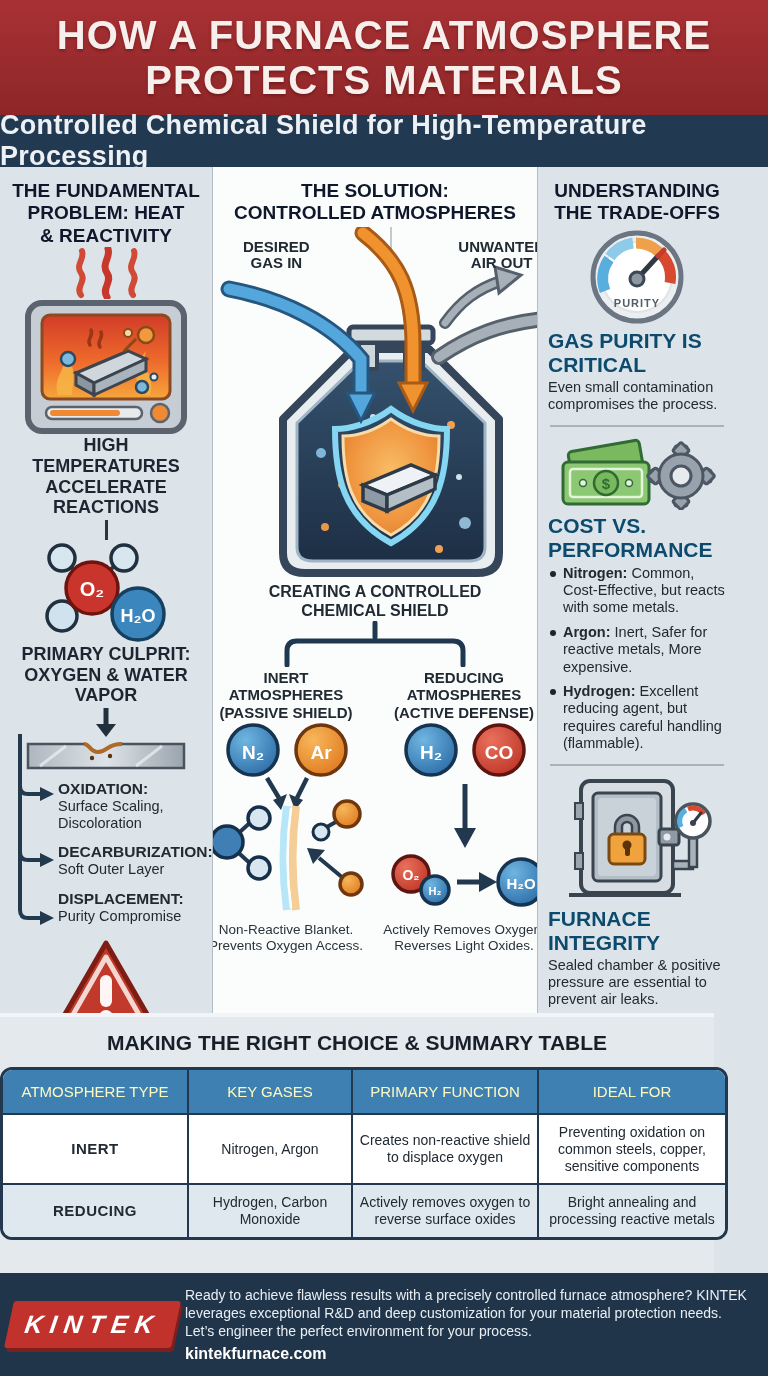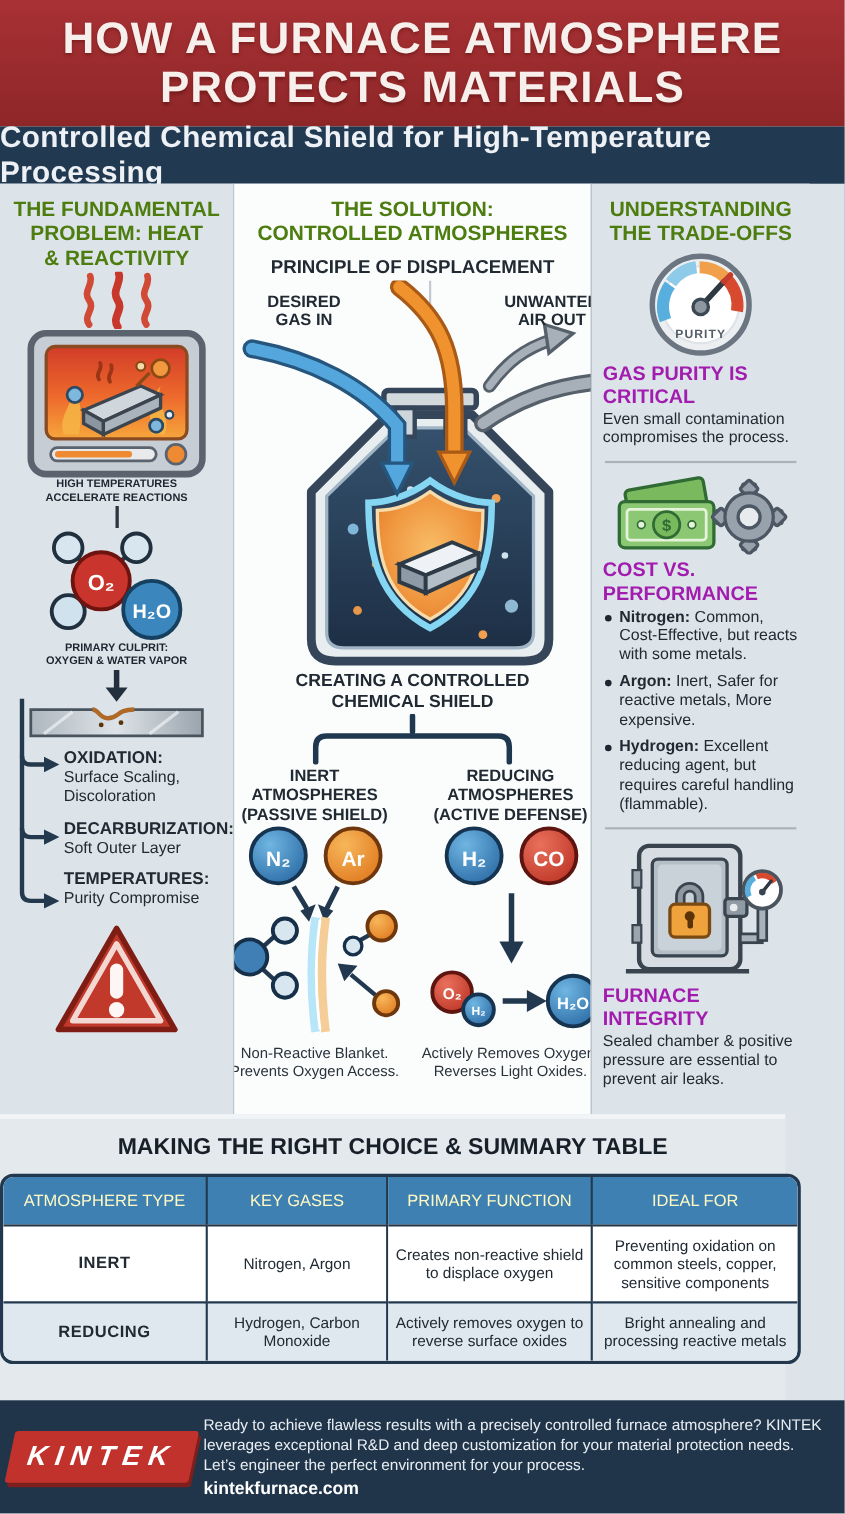--- a/index.html
+++ b/index.html
@@ -16,44 +16,44 @@
     text-align:center; white-space:pre-line; line-height:1.12; text-shadow:0 2px 3px rgba(60,0,0,.35); }
   .banner-navy { position:absolute; top:115px; left:0; width:768px; height:52px;
     background:#223a51; display:flex; align-items:center; justify-content:center; }
   .banner-navy div { font-size:27px; font-weight:600; color:#edf1f5; letter-spacing:.3px; }
   
   .content { position:absolute; top:167px; left:0; width:768px; height:846px; display:flex; }
   .col { overflow:hidden; }
   .col-left  { width:213px; background:#dde4e9; border-right:1px solid #b4bdc5; text-align:center; padding:0 8px; }
   .col-mid   { width:324px; background:#fbfdfd; text-align:center; }
   .col-right { width:199px; background:#dde4e9; border-left:1px solid #b4bdc5; padding:0 10px; }
-  .col-title { font-size:19px; font-weight:800; color:#4d7c0f; text-align:center;
+  .col-title { font-size:19px; font-weight:800; color:#0f172a; text-align:center;
     white-space:pre-line; line-height:1.18; margin-top:13px; }
-  .bold-caption { font-size:10px; font-weight:800; line-height:1.15; white-space:pre-line; color:#1d2530; }
+  .bold-caption { font-size:18px; font-weight:800; line-height:1.15; white-space:pre-line; color:#1d2530; }
   
   .connector { width:3px; height:20px; background:#2c3540; margin:2px auto; }
   .issues { position:relative; text-align:left; margin:10px 0 0 6px; padding-left:44px; }
   .issue { margin-bottom:12px; }
   .issue-title { font-size:15.5px; font-weight:800; }
   .issue-desc { font-size:14.5px; line-height:1.15; }
   .bracket-svg { position:absolute; left:0; top:-46px; }
   
   .mid-sub { font-size:17px; font-weight:800; margin-top:8px; }
   .figure { position:relative; width:356px; height:356px; margin-top:2px; }
   .gas-label { position:absolute; font-size:15px; font-weight:800; white-space:pre-line;
     line-height:1.1; text-align:center; }
   .label-in  { left:30px; top:12px; }
   .label-out { right:24px; top:12px;margin-left:16px; }
   .mid-caption { font-size:16px; font-weight:800; white-space:pre-line; line-height:1.18; }
   .branches { display:flex; justify-content:center; gap:12px; margin-top:2px; }
   .branch { width:166px; }
   .branch-title { font-size:15px; font-weight:800; white-space:pre-line; line-height:1.18; }
   .branch-caption { font-size:13.5px; line-height:1.22; white-space:pre-line; margin-top:2px; color:#2a323b; }
   
-  .r-h3 { font-size:18px; font-weight:800; margin:4px 0 2px; color:#a21caf; }
+  .r-h3 { font-size:21px; font-weight:800; margin:4px 0 2px; color:#0c4a6e; }
   .r-p { font-size:14.5px; line-height:1.2; color:#222b34; }
   .divider { border:none; border-top:2px solid #aab3ba; margin:11px 2px; }
   .bullets { margin-top:3px; }
   .bullet { display:flex; font-size:14.5px; line-height:1.2; margin-bottom:7px; text-align:left; }
   .bullet .dot { flex:none; width:6px; height:6px; border-radius:50%; background:#1d2530; margin:6px 7px 0 2px; }
   .bullet b { font-weight:800; }
   
   .summary { position:absolute; top:1013px; left:0; width:714px; height:260px;
     background:#e3e9ed; border-top:4px solid #f2f5f7; }
   .summary-title { font-size:21px; font-weight:800; text-align:center; margin-top:14px; color:#171f29; }
@@ -187,37 +187,36 @@
         <div class="issue">
           <div class="issue-title">OXIDATION:</div>
           <div class="issue-desc" style="white-space:pre-line">Surface Scaling,
 Discoloration</div>
         </div>
         <div class="issue">
           <div class="issue-title">DECARBURIZATION:</div>
           <div class="issue-desc">Soft Outer Layer</div>
         </div>
         <div class="issue">
-          <div class="issue-title">TEMPERATURES:</div>
+          <div class="issue-title">DISPLACEMENT:</div>
           <div class="issue-desc">Purity Compromise</div>
         </div>
       </div>
 
       <svg class="mauto" width="122" height="108" viewBox="0 0 122 108" style="margin-top:6px">
         <path d="M61,6 L114,98 H8 Z" fill="#c0392b" stroke="#7e1d14" stroke-width="5" stroke-linejoin="round"></path>
         <path d="M61,20 L101,90 H21 Z" fill="none" stroke="#f3d7d2" stroke-width="5" stroke-linejoin="round"></path>
         <rect x="55" y="38" width="12" height="32" rx="6" fill="#fdf6f4"></rect>
         <circle cx="61" cy="80" r="7" fill="#fdf6f4"></circle>
       </svg>
     </div>
 
     <div class="col col-mid">
       <div class="col-title">THE SOLUTION:
 CONTROLLED ATMOSPHERES</div>
-      <div class="mid-sub">PRINCIPLE OF DISPLACEMENT</div>
 
       <div class="figure">
         <div class="gas-label label-in">DESIRED
 GAS IN</div>
         <div class="gas-label label-out">UNWANTED
 AIR OUT</div>
         <svg width="356" height="356" viewBox="0 0 356 356">
           <defs>
             <linearGradient id="vgrad" x1="0" y1="0" x2="0" y2="1">
               <stop offset="0" stop-color="#35516d"></stop>

